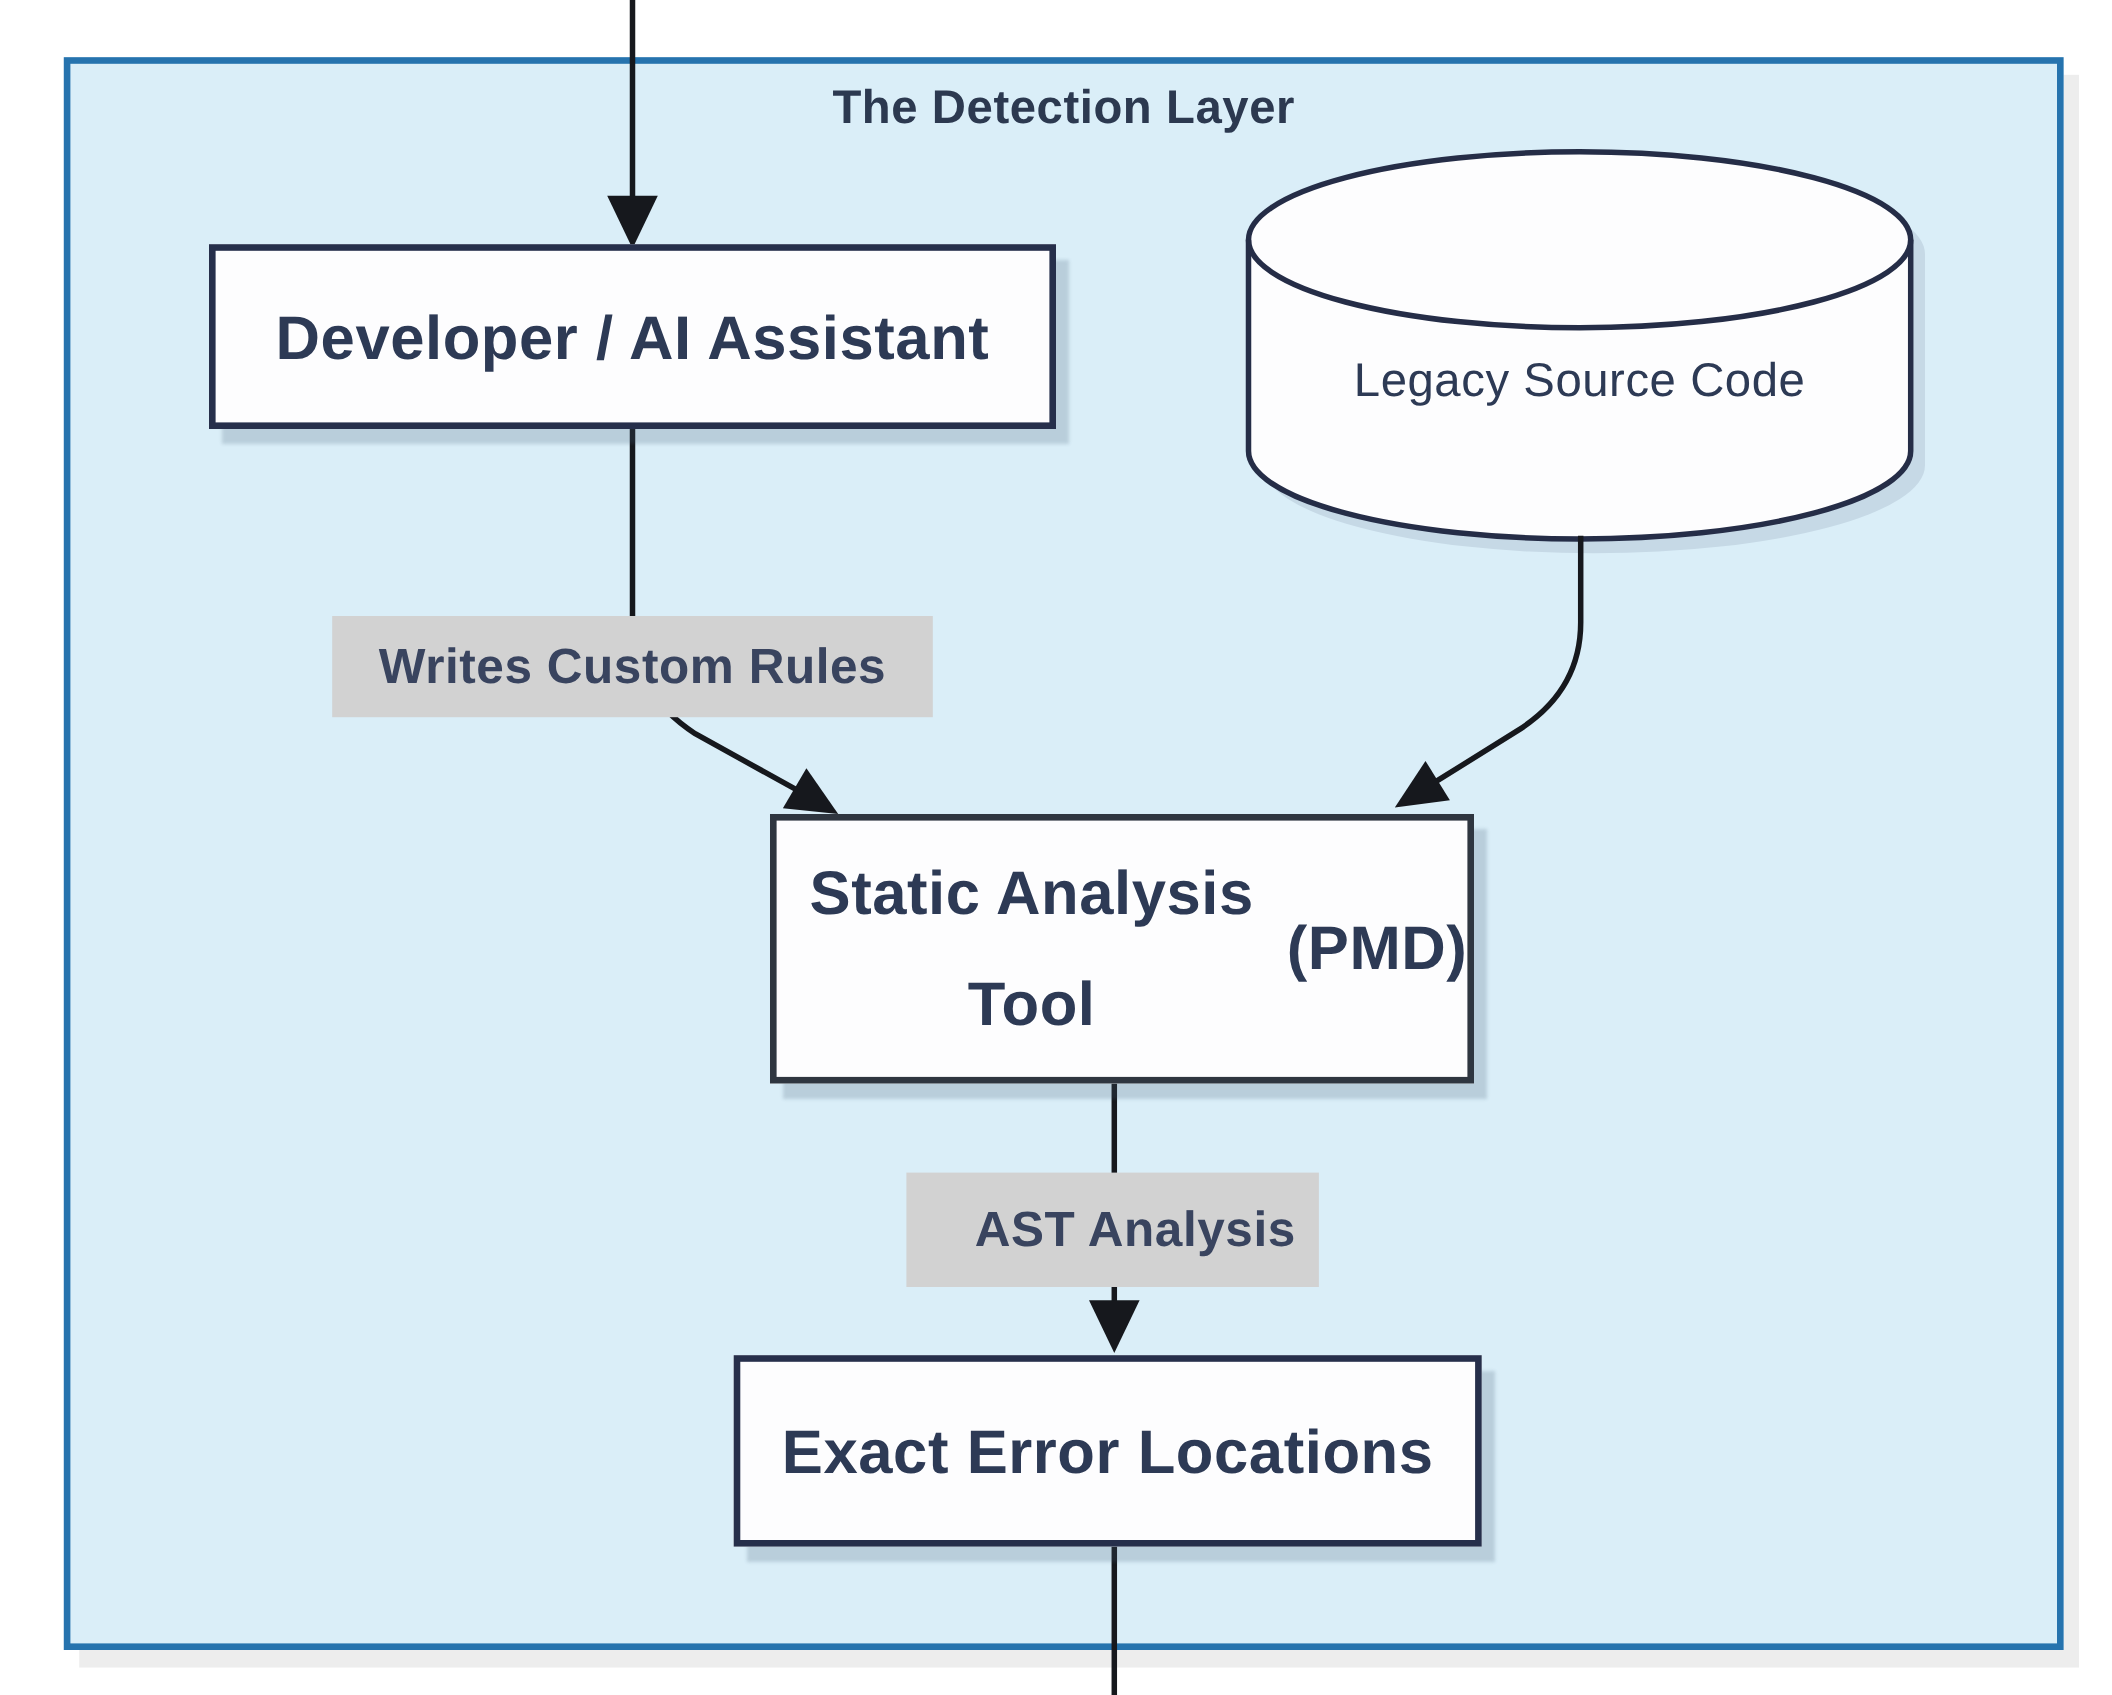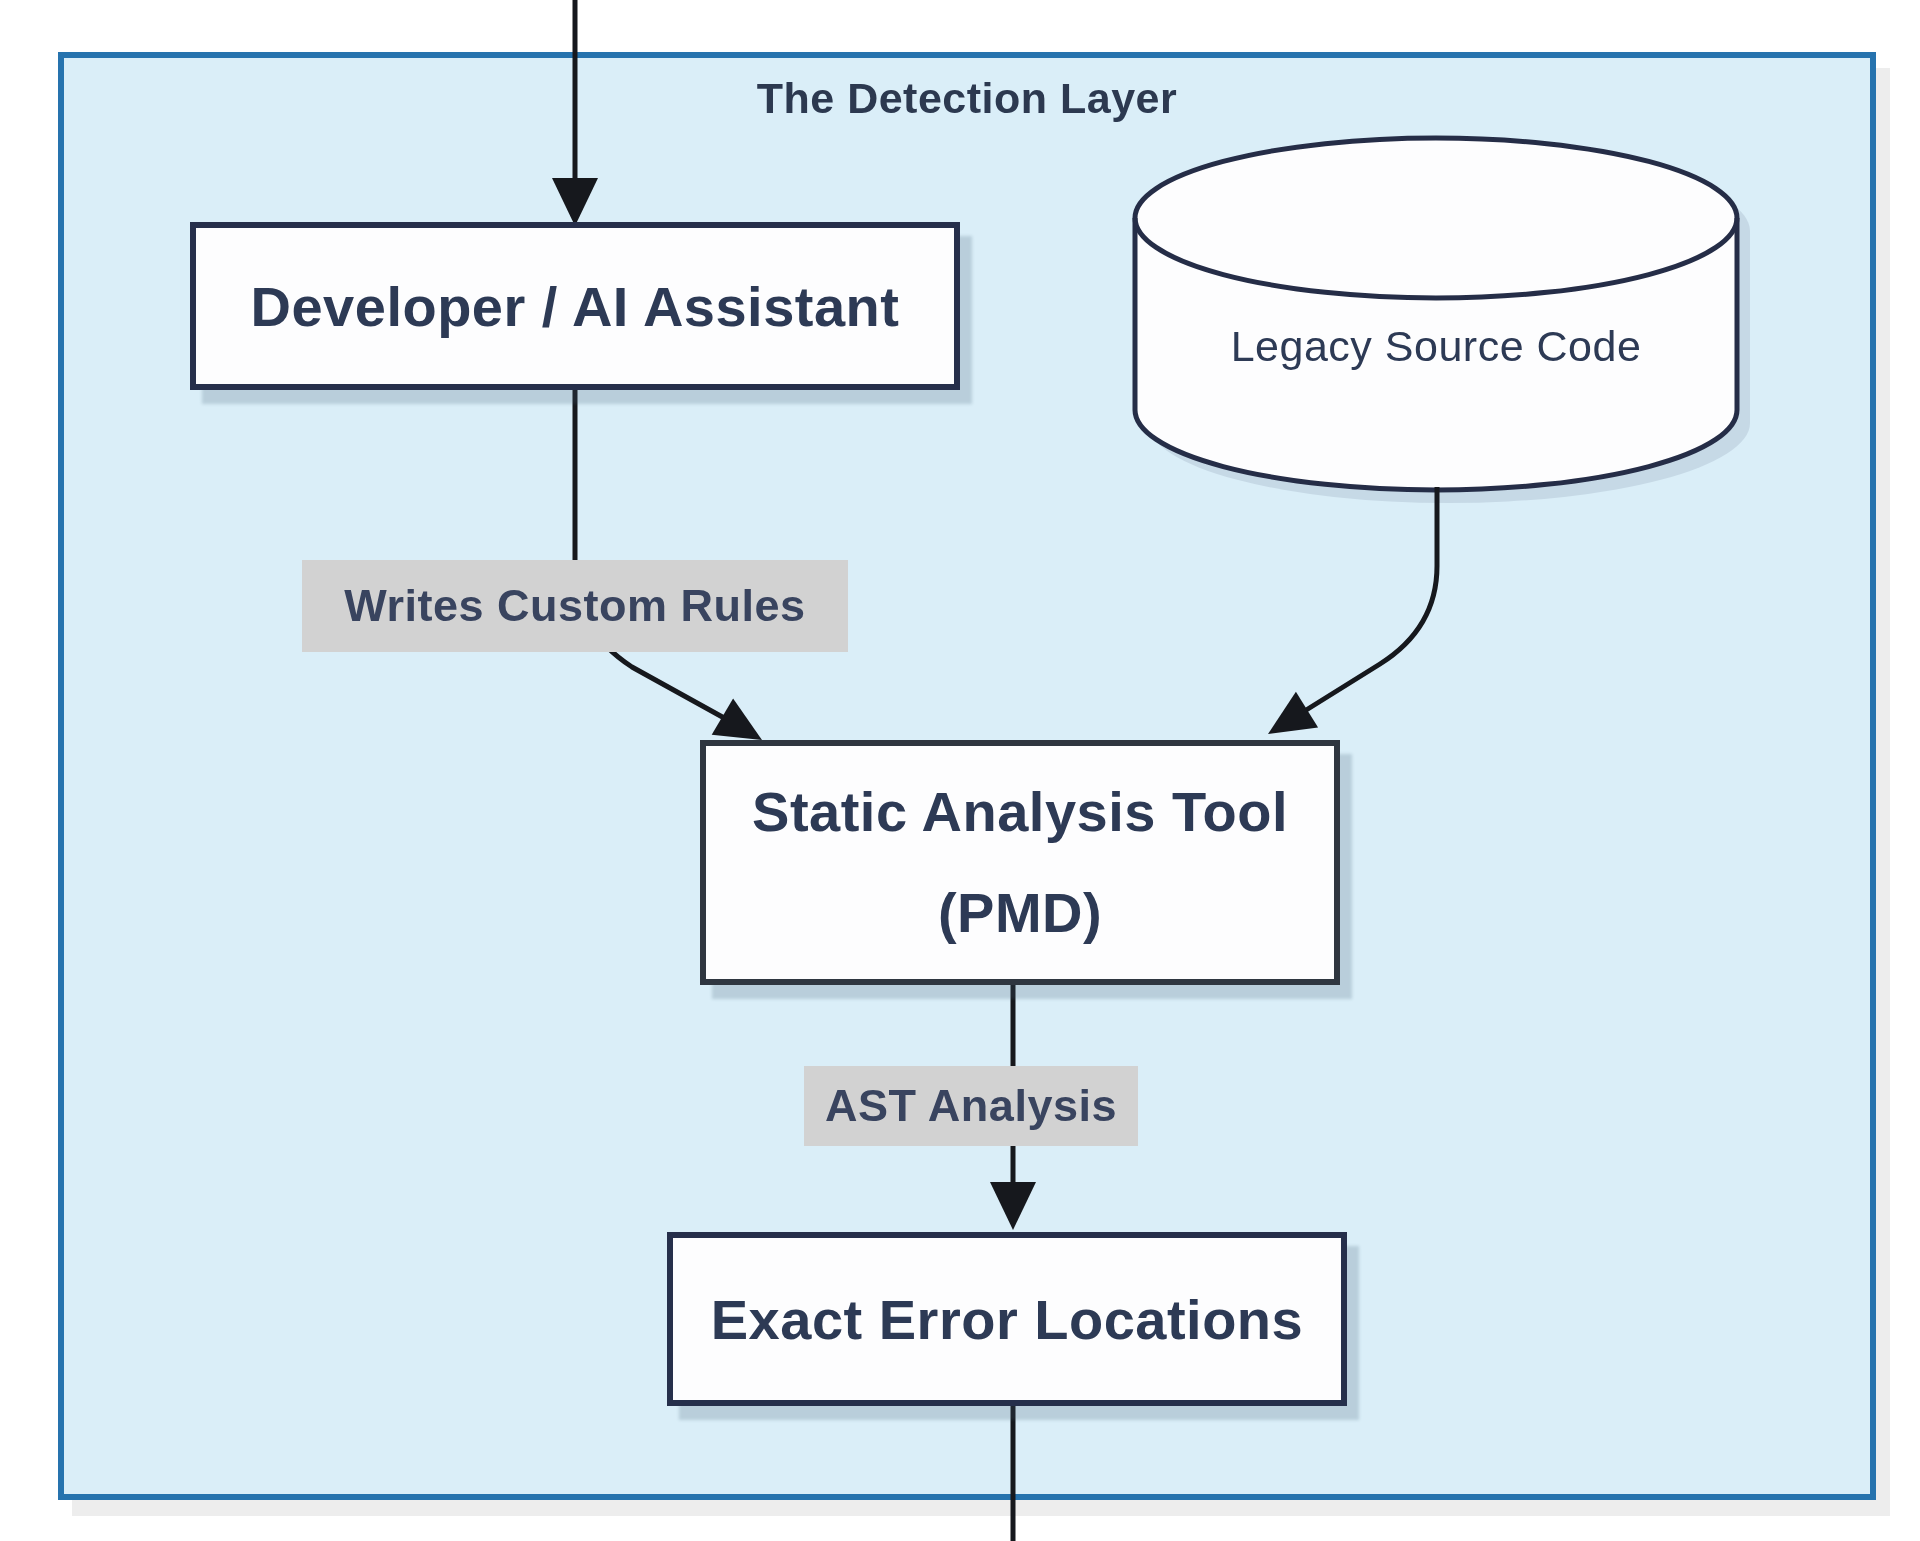--- a/index.html
+++ b/index.html
@@ -23,33 +23,33 @@
   .cyl-rim{fill:none;stroke:#252d47;stroke-width:5;}
   .cyl-shadow{fill:#c6d9e6;stroke:none;}
   .node{
     position:absolute;z-index:3;box-sizing:border-box;
     background:#fdfdfe;border:6px solid #262f4b;
     display:flex;align-items:center;justify-content:center;text-align:center;
     font-size:56px;font-weight:600;color:#2d3a55;letter-spacing:0.5px;
     box-shadow:12px 14px 3px rgba(70,95,120,0.22);
   }
   #node-developer{left:190px;top:222px;width:770px;height:168px;}
-  #node-static{left:700px;top:740px;width:640px;height:245px;border-color:#2f3640;flex-direction:column;line-height:1.8;}
+  #node-static{left:700px;top:740px;width:640px;height:245px;border-color:#2f3640;line-height:1.8;}
   #node-exact{left:667px;top:1232px;width:680px;height:174px;}
   .cyl-label{
     position:absolute;left:1136px;top:322px;width:600px;z-index:3;
     text-align:center;font-size:43px;font-weight:400;color:#2d3a55;letter-spacing:0.5px;
   }
   .edge-label{
     position:absolute;z-index:4;background:#d2d2d2;color:#39445f;
     font-size:45px;font-weight:600;letter-spacing:0.5px;
     display:flex;align-items:center;justify-content:center;white-space:nowrap;
   }
   #label-writes{left:302px;top:560px;width:546px;height:92px;}
-  #label-ast{left:804px;top:1066px;width:334px;height:80px;}
+  #label-ast{left:824px;top:1066px;width:334px;height:104px;padding-left:41px;}
 </style>
 </head>
 <body>
 
 <div class="canvas">
 
   <div class="subgraph">
     <div class="subgraph-title">The Detection Layer</div>
   </div>
 

